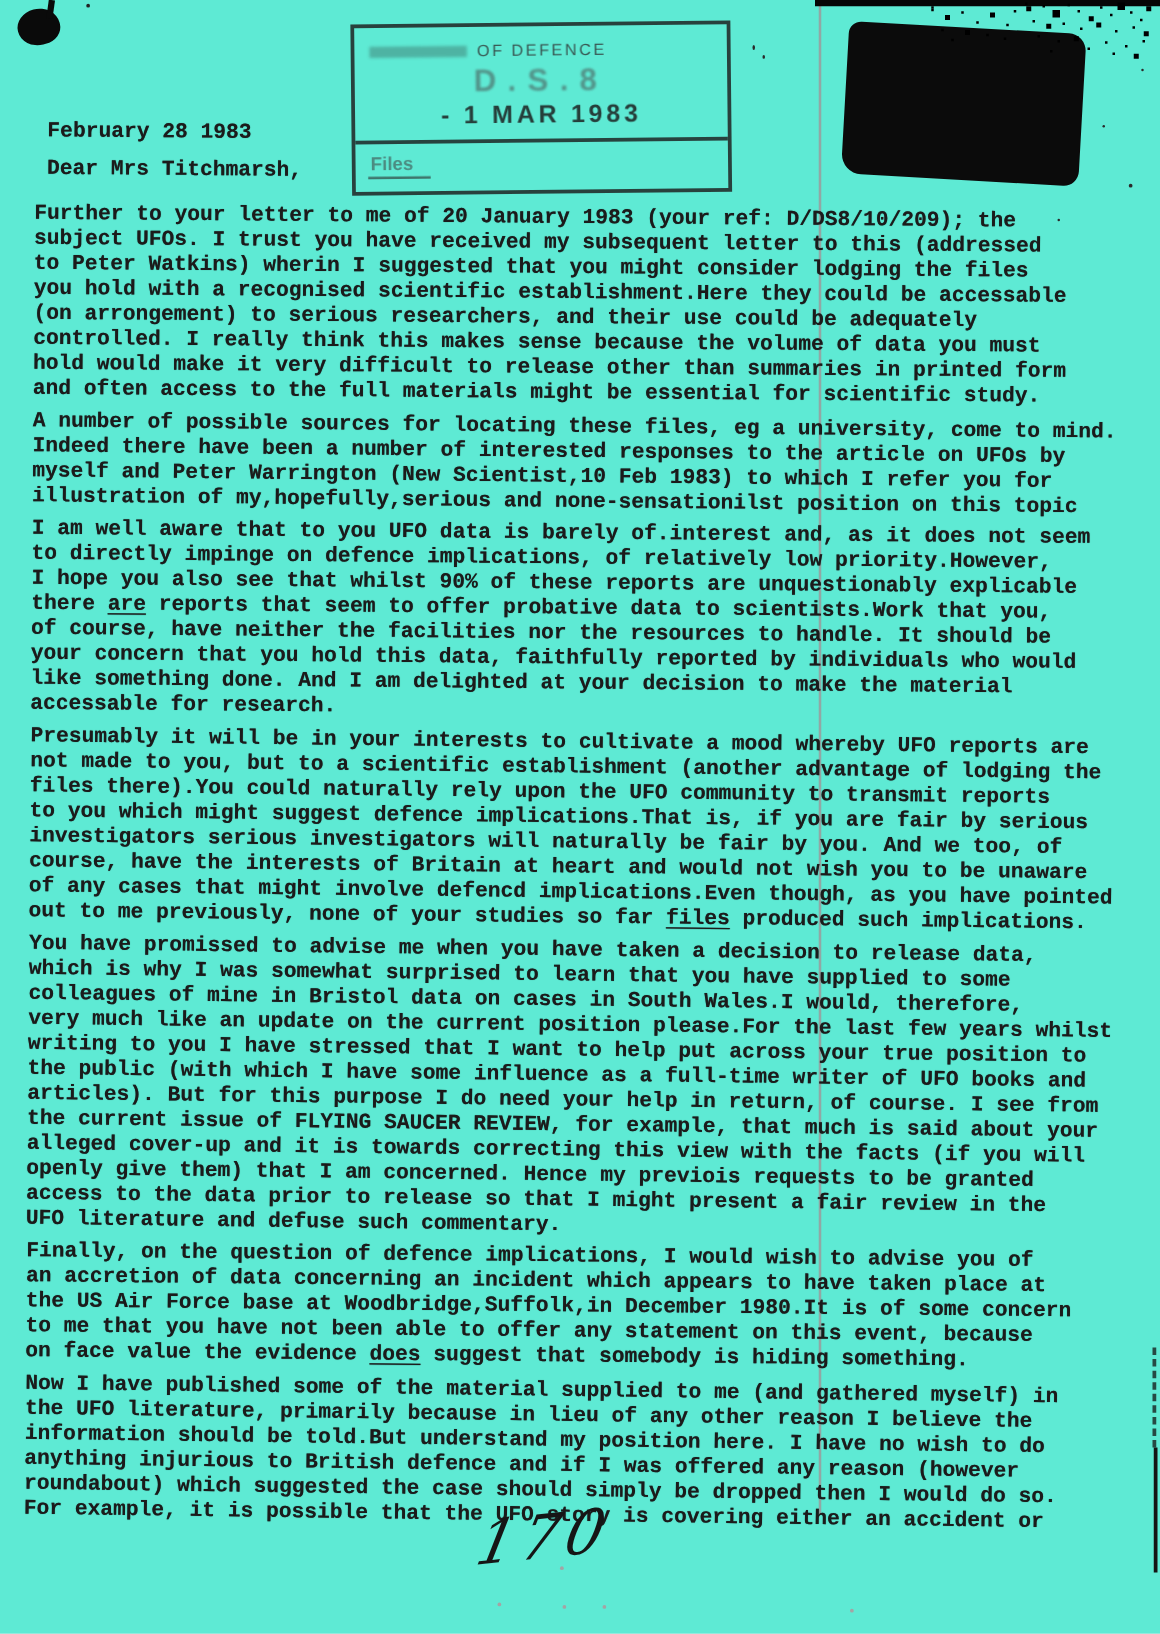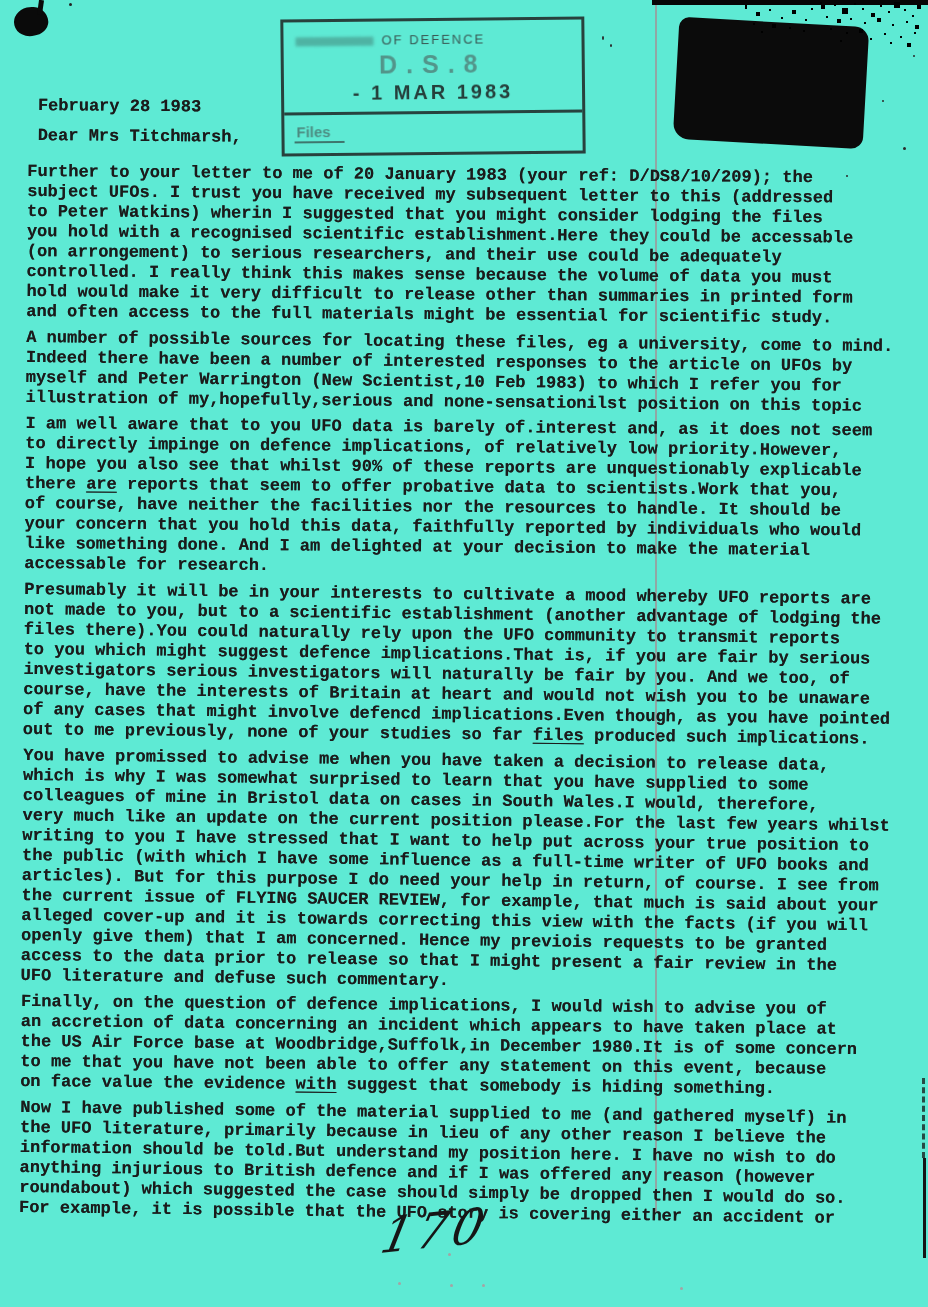--- a/index.html
+++ b/index.html
@@ -149,21 +149,21 @@
           <div class="tline">alleged cover-up and it is towards correcting this view with the facts (if you will</div>
           <div class="tline">openly give them) that I am concerned. Hence my previois requests to be granted</div>
           <div class="tline">access to the data prior to release so that I might present a fair review in the</div>
           <div class="tline">UFO literature and defuse such commentary.</div>
         </div>
         <div class="para">
           <div class="tline">Finally, on the question of defence implications, I would wish to advise you of</div>
           <div class="tline">an accretion of data concerning an incident which appears to have taken place at</div>
           <div class="tline">the US Air Force base at Woodbridge,Suffolk,in December 1980.It is of some concern</div>
           <div class="tline">to me that you have not been able to offer any statement on this event, because</div>
-          <div class="tline">on face value the evidence <u>with</u> suggest that somebody is hiding something.</div>
+          <div class="tline">on face value the evidence <u>does</u> suggest that somebody is hiding something.</div>
         </div>
         <div class="para">
           <div class="tline">Now I have published some of the material supplied to me (and gathered myself) in</div>
           <div class="tline">the UFO literature, primarily because in lieu of any other reason I believe the</div>
           <div class="tline">information should be told.But understand my position here. I have no wish to do</div>
           <div class="tline">anything injurious to British defence and if I was offered any reason (however</div>
           <div class="tline">roundabout) which suggested the case should simply be dropped then I would do so.</div>
           <div class="tline">For example, it is possible that the UFO story is covering either an accident or</div>
         </div>
       </div>

